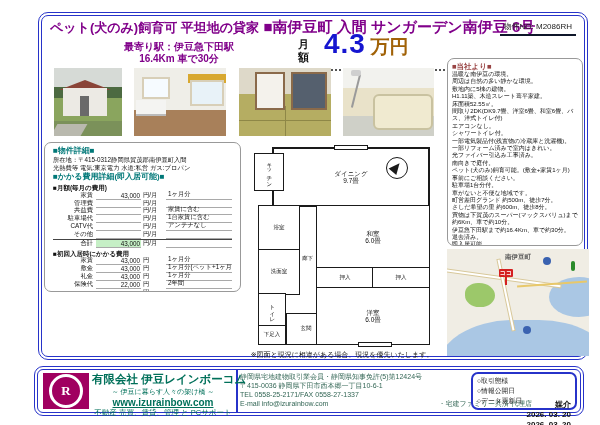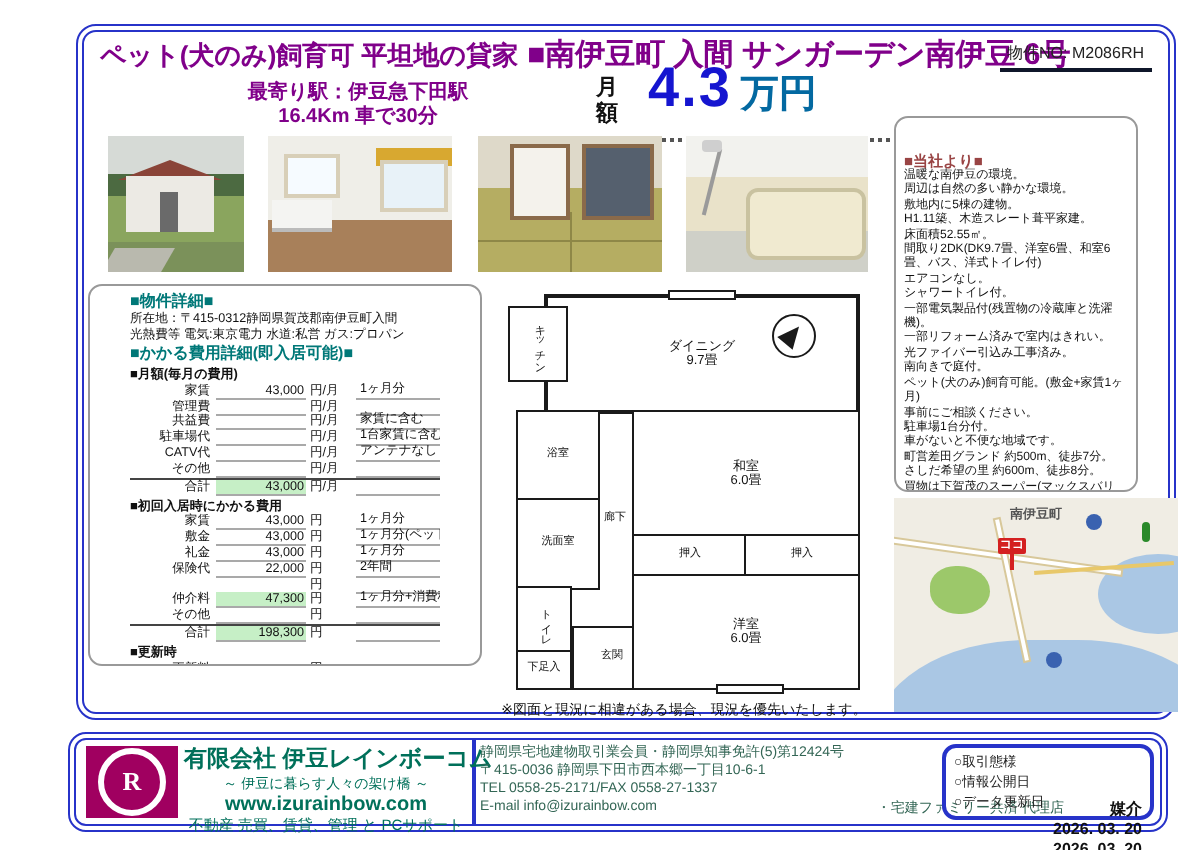--- a/index.html
+++ b/index.html
@@ -13,21 +13,21 @@
 
   
   .title-line{left:8px;top:2px;white-space:nowrap;color:#80008a;font-weight:bold;}
   .title-pet{font-size:13px;letter-spacing:0px;}
   .title-name{font-size:15px;}
   .prop-no{right:8px;top:5px;font-size:8px;color:#222;border-bottom:2px solid #0f172a;padding:0 4px 2px 4px;}
   .station{left:52px;top:25px;width:170px;text-align:center;color:#80008a;font-weight:bold;font-size:10px;line-height:12px;}
   .price-prefix{left:256px;top:22px;font-size:11px;color:#111;width:12px;line-height:13px;font-weight:bold;}
   .price-wrap{left:282px;top:12px;white-space:nowrap;}
   .price-value{font-size:28px;font-weight:bold;color:#1515d0;letter-spacing:1px;}
-  .price-unit{font-size:19px;font-weight:bold;color:#0369a1;}
+  .price-unit{font-size:19px;font-weight:bold;color:#a16207;}
   .price-dotted{left:254px;top:53px;width:156px;border-bottom:2px dotted #555;}
 
   
   .photo{top:52px;height:68px;position:absolute;overflow:hidden;background:#ddd;}
   .photo1{left:12px;width:68px;background:linear-gradient(#d6dad6 0 28%,#4c6a41 28% 44%,#8aa55e 44% 78%,#7b915a 78% 100%);}
   .ph-house{left:9px;top:20px;width:44px;height:28px;background:#eceae4;position:absolute;}
   .ph-roof{left:5px;top:12px;width:0;height:0;border-left:26px solid transparent;border-right:26px solid transparent;border-bottom:10px solid #8a4438;position:absolute;}
   .ph-door{left:26px;top:28px;width:9px;height:20px;background:#6a6a6a;position:absolute;}
   .ph-path{left:0px;top:56px;width:30px;height:12px;background:#b9b9ae;transform:skewX(-30deg);position:absolute;}
   .photo2{left:92px;width:92px;background:linear-gradient(#efeee8 0 62%,#a8805a 62% 100%);}
@@ -39,40 +39,40 @@
   .ph-fusuma{left:16px;top:4px;width:26px;height:34px;background:#f4f2ec;border:2px solid #8a6a4a;position:absolute;}
   .ph-darkwin{left:52px;top:4px;width:32px;height:34px;background:#55606e;border:2px solid #8a6a4a;position:absolute;}
   .ph-tatami-seam{left:0;top:52px;width:92px;height:1px;background:#8e8747;position:absolute;}
   .ph-tatami-seam2{left:46px;top:38px;width:1px;height:30px;background:#8e8747;position:absolute;}
   .photo4{left:301px;width:91px;background:linear-gradient(#f2f2ee 0 30%,#e9e2c9 30% 70%,#cfd0c8 70% 100%);}
   .ph-tub{left:30px;top:26px;width:56px;height:32px;background:#f0ead0;border:2px solid #c9c2a0;border-radius:6px;position:absolute;}
   .ph-shower{left:12px;top:6px;width:2px;height:34px;background:#9a9a9a;transform:rotate(14deg);position:absolute;}
   .ph-showerhead{left:8px;top:2px;width:10px;height:6px;background:#cfcfcf;border-radius:2px;position:absolute;}
 
   
-  .co-box{left:405px;top:42px;width:122px;height:188px;border:1px solid #999;border-radius:7px;padding:17px 4px;box-sizing:border-box;position:absolute;overflow:hidden;background:#fff;}
+  .co-box{left:405px;top:42px;width:136px;height:188px;border:1px solid #999;border-radius:7px;padding:3px 4px;box-sizing:border-box;position:absolute;overflow:hidden;background:#fff;}
   .co-head{color:#994444;font-weight:bold;font-size:7.5px;line-height:9px;}
   .co-line{font-size:6px;line-height:7.4px;color:#111;}
 
   
   .map{left:405px;top:233px;width:142px;height:107px;background:#f0ede4;position:absolute;overflow:hidden;}
   .map-sea{left:-10px;bottom:-34px;width:170px;height:70px;background:#aac7e4;border-radius:45% 40% 0 0/70% 55% 0 0;position:absolute;}
   .map-sea2{right:-20px;top:28px;width:60px;height:40px;background:#aac7e4;border-radius:50%;position:absolute;}
   .map-park{left:18px;top:34px;width:30px;height:24px;background:#9cc86a;border-radius:45% 55% 50% 50%;position:absolute;}
   .map-road1{left:-6px;top:28px;width:120px;height:2px;background:#fff;box-shadow:0 0 0 1px #d8c89a;transform:rotate(8deg);position:absolute;}
   .map-road2{left:58px;top:10px;width:2px;height:72px;background:#fff;box-shadow:0 0 0 1px #d8c89a;transform:rotate(-12deg);position:absolute;}
   .map-road3{left:70px;top:34px;width:70px;height:2px;background:#e8c86a;transform:rotate(-4deg);position:absolute;}
   .map-area-label{left:0;top:4px;width:100%;text-align:center;font-size:6.5px;color:#555;position:absolute;font-weight:bold;}
   .map-marker{left:52px;top:20px;width:14px;height:8px;background:#d42020;color:#fff;font-size:6px;line-height:8px;text-align:center;font-weight:bold;position:absolute;border-radius:1px;}
   .map-marker-pin{left:58px;top:28px;width:2px;height:8px;background:#d42020;position:absolute;}
   .map-badge{width:8px;height:8px;background:#3a62b0;border-radius:50%;position:absolute;}
   .map-green-pin{right:14px;top:12px;width:4px;height:10px;background:#2a8a2a;position:absolute;border-radius:2px;}
 
   
-  .det-box{left:2px;top:126px;width:197px;height:191px;border:1px solid #999;border-radius:7px;padding:3px 20px;box-sizing:border-box;position:absolute;overflow:hidden;background:#fff;}
+  .det-box{left:2px;top:126px;width:197px;height:150px;border:1px solid #999;border-radius:7px;padding:3px 8px;box-sizing:border-box;position:absolute;overflow:hidden;background:#fff;}
   .det-head{color:#007878;font-weight:bold;font-size:8px;line-height:10px;}
   .det-line{font-size:6.3px;line-height:8px;color:#111;}
   .sec-head{font-size:6.5px;font-weight:bold;line-height:8px;margin-top:2px;color:#111;}
   .cost-row{display:flex;align-items:flex-end;height:7.8px;font-size:6.3px;color:#111;}
   .c-label{width:40px;text-align:right;padding-right:3px;white-space:nowrap;}
   .c-val{width:44px;border-bottom:1px solid #a9a9a9;text-align:right;white-space:nowrap;padding-right:1px;}
   .c-unit{width:23px;padding-left:2px;white-space:nowrap;}
   .c-note{flex:1;border-bottom:1px solid #a9a9a9;padding-left:2px;white-space:nowrap;overflow:hidden;}
   .cost-row.hl .c-val{background:#c6efc6;}
   .cost-row.total{border-top:1.4px solid #444;}
@@ -88,21 +88,21 @@
   .win-mark{position:absolute;background:#fff;border:1px solid #1a1a1a;box-sizing:border-box;}
   .vert-label{writing-mode:vertical-rl;letter-spacing:0;}
 
   
   .f-logo-sec{left:0;top:0;width:198px;height:100%;border-right:2px solid #2733c9;position:absolute;}
   .f-logo{left:5px;top:3px;width:46px;height:36px;background:#a00060;position:absolute;display:flex;align-items:center;justify-content:center;}
   .f-logo-ring{width:28px;height:28px;border:3px solid #fff;border-radius:50%;display:flex;align-items:center;justify-content:center;color:#fff;font-weight:bold;font-size:13px;font-family:"Liberation Serif","DejaVu Serif",serif;}
   .f-co{left:54px;top:2px;width:142px;text-align:center;position:absolute;color:#00705a;}
   .f-co-name{font-size:11.5px;font-weight:bold;white-space:nowrap;}
   .f-co-tag{font-size:7px;white-space:nowrap;}
-  .f-co-web{font-size:10px;font-weight:bold;white-space:nowrap;}
+  .f-co-web{font-size:10px;font-weight:bold;white-space:nowrap;text-decoration:underline;}
   .f-co-serv{font-size:7.5px;white-space:nowrap;}
   .f-lic-sec{left:202px;top:2px;width:240px;height:100%;position:absolute;color:#336655;}
   .f-lic-line{font-size:7px;line-height:9px;white-space:nowrap;}
   .f-agency{position:absolute;right:-52px;bottom:5px;font-size:7px;color:#336655;white-space:nowrap;}
   .f-deal-box{right:3px;top:2px;width:106px;height:38px;border:2px solid #2733c9;border-radius:7px;position:absolute;padding:2px 4px;box-sizing:border-box;}
   .deal-row{display:flex;justify-content:space-between;align-items:center;height:10px;}
   .deal-label{font-size:6.8px;color:#222;}
   .deal-value{font-size:8px;font-weight:bold;color:#111;margin-top:46px;}
 </style>
 </head>

